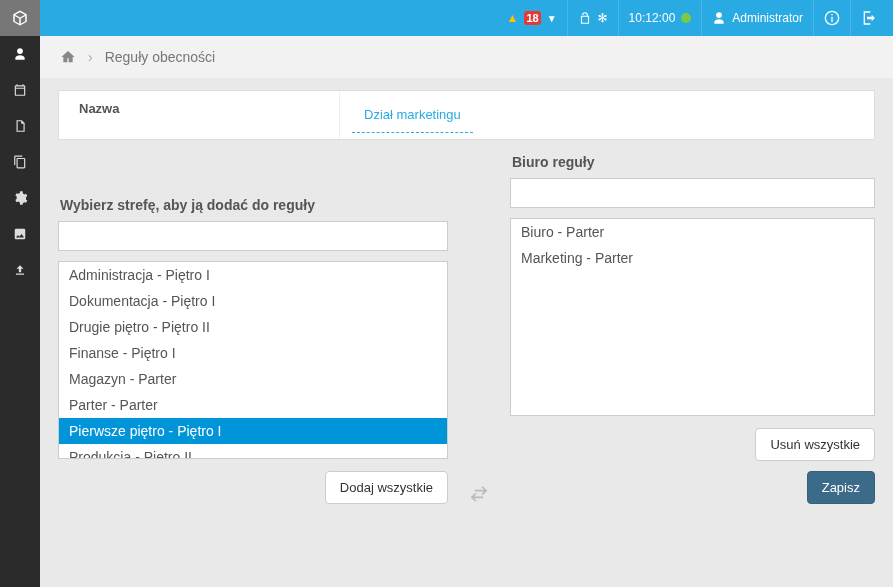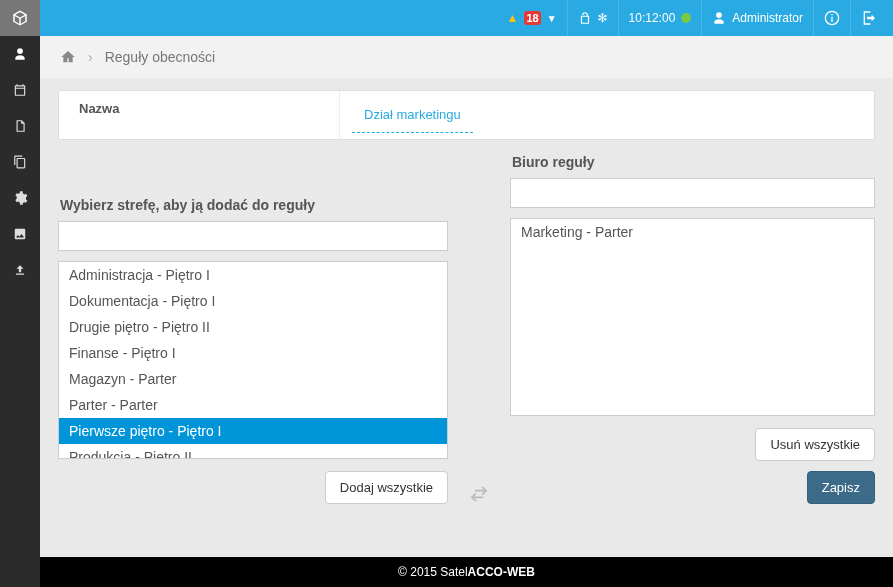--- a/index.html
+++ b/index.html
@@ -284,27 +284,24 @@
           <svg width="20" height="20" viewBox="0 0 24 24">
               <path fill="#bbb" d="M7 7h11l-3-3 1.4-1.4L22 8l-5.6 5.4L15 12l3-3H7zM17 17H6l3 3-1.4 1.4L2 16l5.6-5.4L9 12l-3 3h11z"></path>
             </svg>
         </span>
       </div>
 
       <div class="col right">
         <div class="col-title">Biuro reguły</div>
         <input class="searchbox" type="text" placeholder="" style="">
         <div class="listbox" id="right-list" style="overflow-y:auto">
+            <div class="item">Biuro - Parter</div>
             <div class="item">Marketing - Parter</div>
           </div>
         <div class="buttons-right" style="margin-top:12px">
           <button class="btn">Usuń wszystkie</button>
           <button class="btn primary">Zapisz</button>
         </div>
       </div>
     </div>
   </div>
 
-  <div class="footer">
-    <span>© 2015 Satel </span>
-    <b>ACCO-WEB</b>
-  </div>
 </div>
 
 </body></html>

